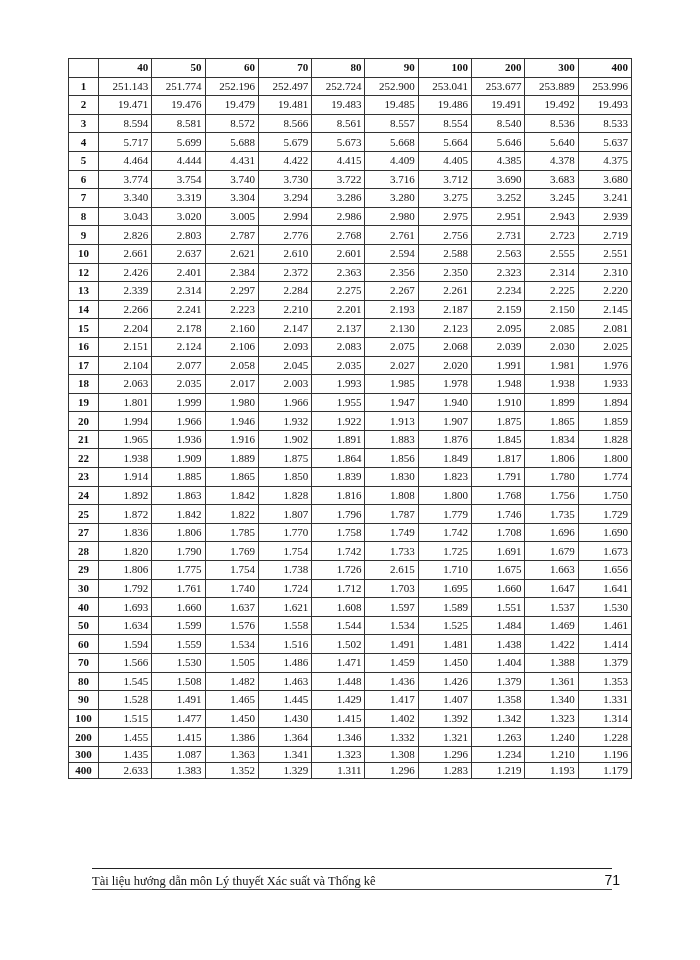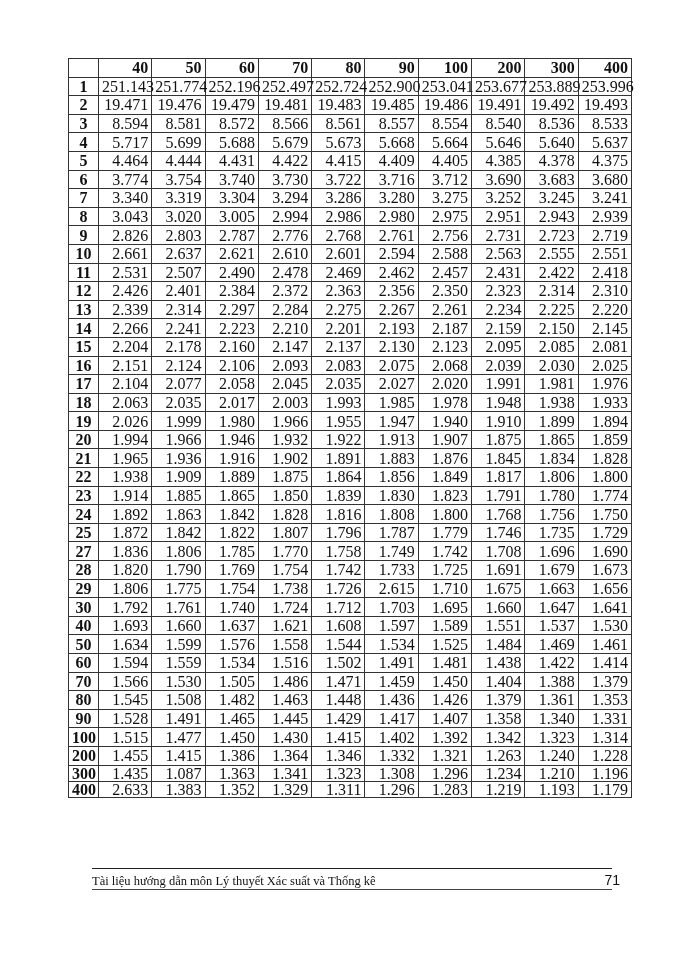--- a/index.html
+++ b/index.html
@@ -1,19 +1,19 @@
 <!DOCTYPE html>
 <html><head>
 <meta charset="utf-8">
 <style>
   html, body { margin: 0; padding: 0; background: #ffffff; }
   body { width: 700px; height: 960px; position: relative; overflow: hidden;
          font-family: "Liberation Serif", "DejaVu Serif", serif; color: #111; }
   #ftable { position: absolute; left: 68px; top: 58px; width: 564px;
-            border-collapse: collapse; table-layout: fixed; font-size: 16px; }
+            border-collapse: collapse; table-layout: fixed; font-size: 11px; }
   #ftable td, #ftable th { border: 1px solid #333; padding: 0 3px; height: 17.6px;
             line-height: 17px; text-align: right; white-space: nowrap; }
   #ftable th { font-weight: bold; }
   #ftable td.rowlabel { font-weight: bold; text-align: center; }
   #ftable col.c0 { width: 30px; }
   #ftable tr.short td { height: 15px; line-height: 15px; }
   #footer { position: absolute; left: 92px; top: 868px; width: 520px; }
   #footer .rule-top { border-top: 1.5px solid #222; }
   #footer .line { display: flex; justify-content: space-between; align-items: baseline;
                   font-size: 12.5px; padding-top: 3px; border-bottom: 1px solid #444; }
@@ -177,33 +177,20 @@
         <td>2.621</td>
         <td>2.610</td>
         <td>2.601</td>
         <td>2.594</td>
         <td>2.588</td>
         <td>2.563</td>
         <td>2.555</td>
         <td>2.551</td>
       </tr>
       <tr>
-        <td class="rowlabel">11</td>
-        <td>2.531</td>
-        <td>2.507</td>
-        <td>2.490</td>
-        <td>2.478</td>
-        <td>2.469</td>
-        <td>2.462</td>
-        <td>2.457</td>
-        <td>2.431</td>
-        <td>2.422</td>
-        <td>2.418</td>
-      </tr>
-      <tr>
         <td class="rowlabel">12</td>
         <td>2.426</td>
         <td>2.401</td>
         <td>2.384</td>
         <td>2.372</td>
         <td>2.363</td>
         <td>2.356</td>
         <td>2.350</td>
         <td>2.323</td>
         <td>2.314</td>
@@ -282,21 +269,21 @@
         <td>2.003</td>
         <td>1.993</td>
         <td>1.985</td>
         <td>1.978</td>
         <td>1.948</td>
         <td>1.938</td>
         <td>1.933</td>
       </tr>
       <tr>
         <td class="rowlabel">19</td>
-        <td>2.026</td>
+        <td>1.801</td>
         <td>1.999</td>
         <td>1.980</td>
         <td>1.966</td>
         <td>1.955</td>
         <td>1.947</td>
         <td>1.940</td>
         <td>1.910</td>
         <td>1.899</td>
         <td>1.894</td>
       </tr>

